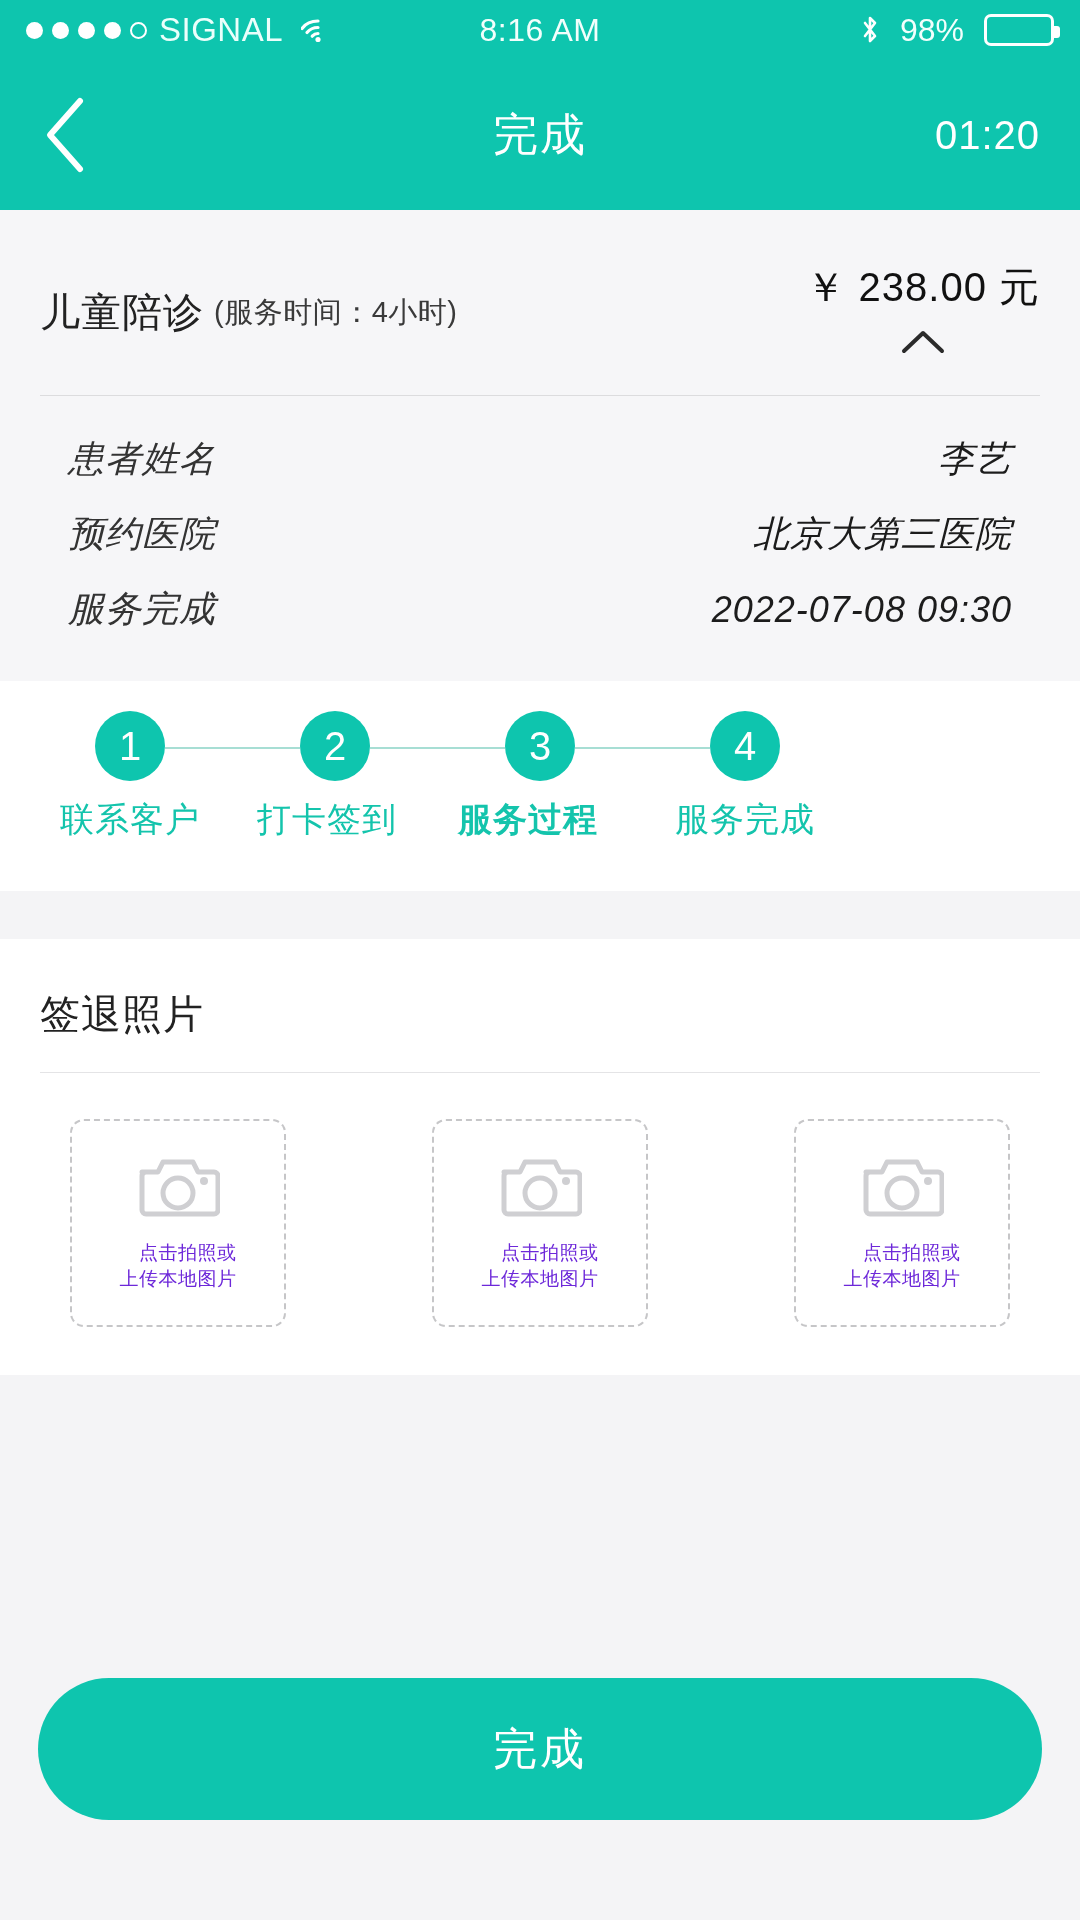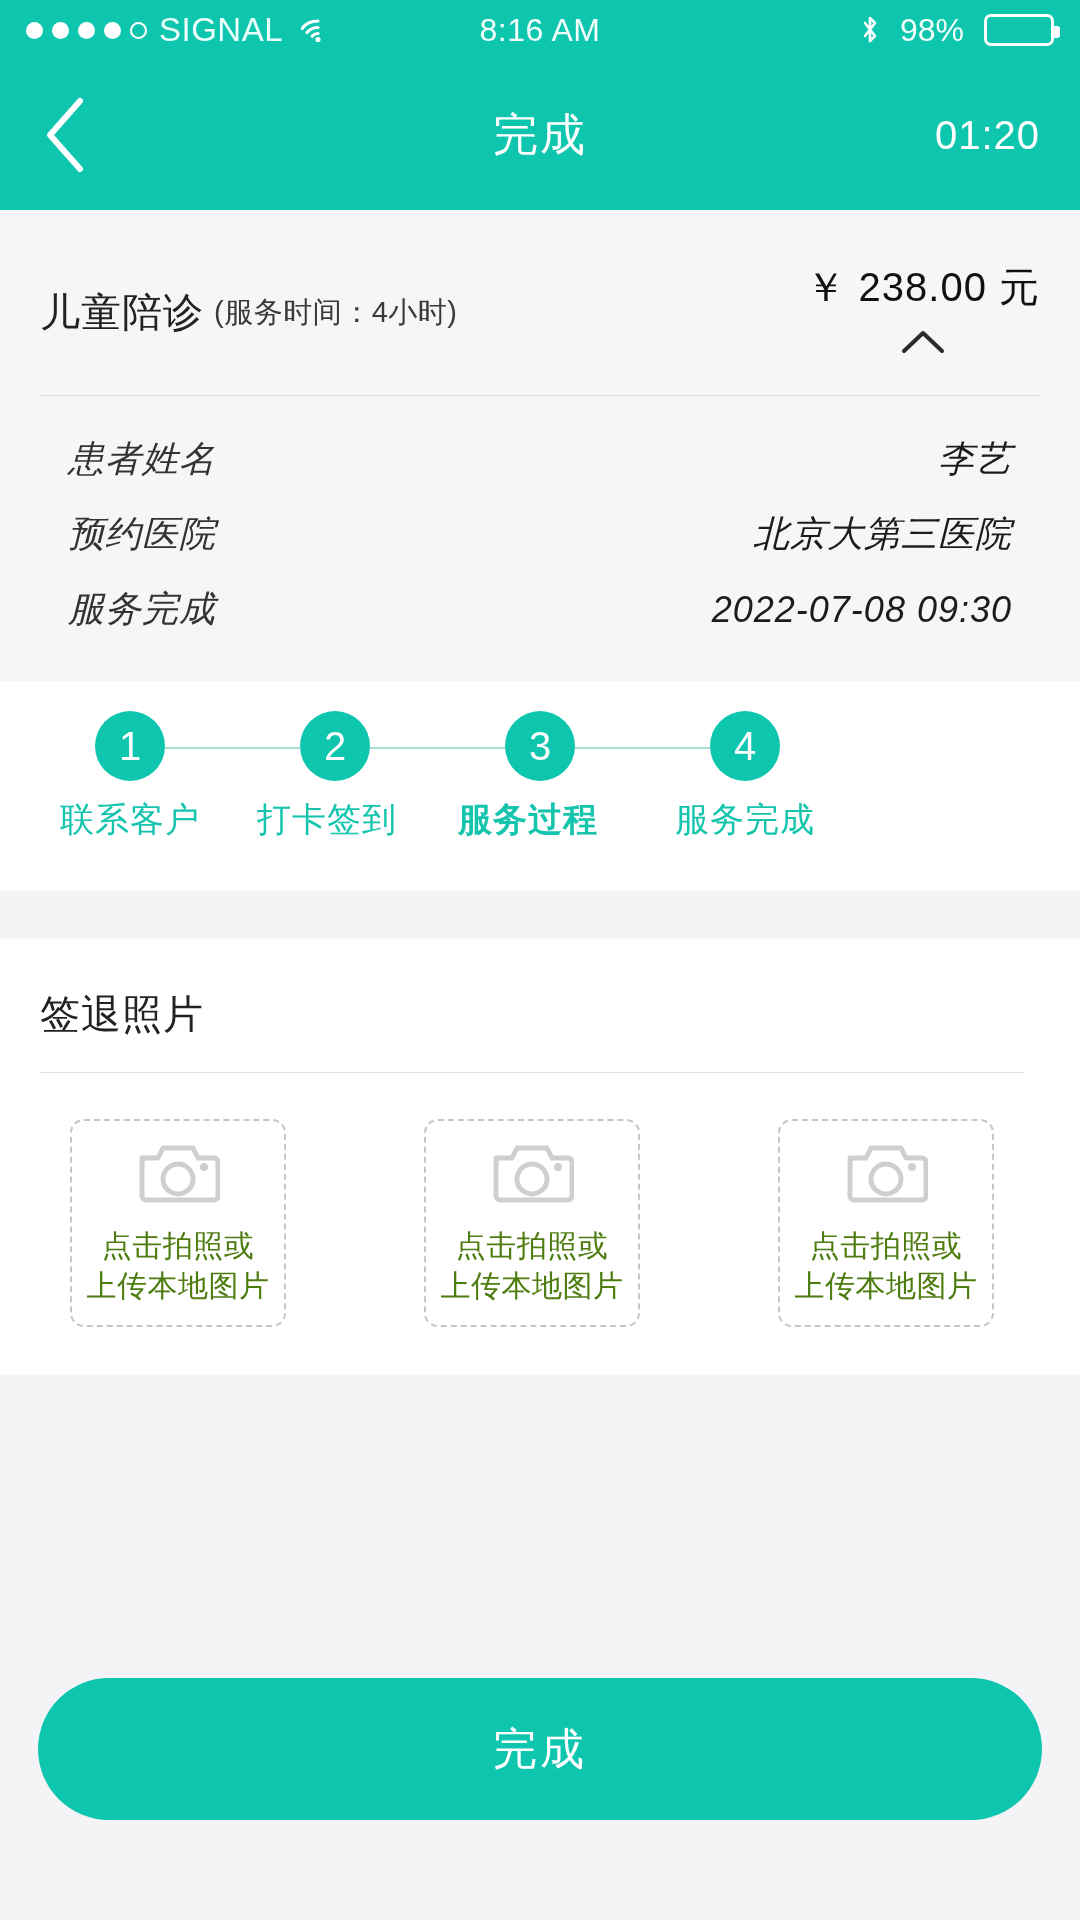--- a/index.html
+++ b/index.html
@@ -85,31 +85,31 @@
   }
   .step-labels { position: relative; height: 60px; margin-top: 14px; }
   .step-label {
     position: absolute; font-size: 34px; color: #14c4ac; text-align: center;
     letter-spacing: 1px; white-space: nowrap;
   }
 
   .gap { height: 48px; background: #f4f4f6; }
 
   
-  .photo-card { background: #ffffff; padding: 38px 16px 48px 0; }
+  .photo-card { background: #ffffff; padding: 38px 0 48px 0; }
   .photo-title { font-size: 40px; color: #222222; padding: 10px 40px 30px 40px; letter-spacing: 1px; }
   .photo-divider { height: 1px; background: #e4e4e6; margin: 0 40px; }
   .photo-grid { display: flex; gap: 0; padding: 46px 70px 0 70px; justify-content: space-between; }
   .upload-box {
     width: 216px; height: 208px; border: 2px dashed #c6c6c8; border-radius: 14px;
     display: flex; flex-direction: column; align-items: center; justify-content: center;
     background: #ffffff;
   }
   .cam-icon { margin-bottom: 16px; }
-  .upload-text { font-size: 30px; color: #4d7c0f; line-height: 1.35; text-align: center; letter-spacing: 0.5px; }
+  .upload-text { font-size: 19px; color: #6d28d9; line-height: 1.35; text-align: right; letter-spacing: 0.5px; }
   .footer { position: absolute; left: 0; right: 0; bottom: 0; height: 280px; background: #f4f4f6; }
   .primary-btn {
     position: absolute; left: 38px; right: 38px; top: 38px; height: 142px;
     background: #0ec5ae; border: none; border-radius: 71px;
     color: #ffffff; font-size: 44px; letter-spacing: 3px;
     font-family: inherit; cursor: pointer;
     display: flex; align-items: center; justify-content: center;
   }
 </style>
 </head>

